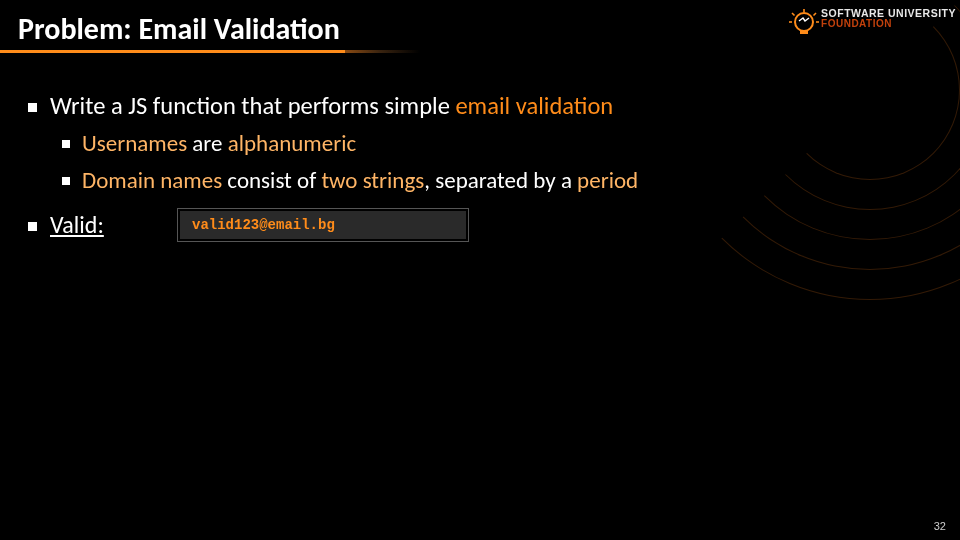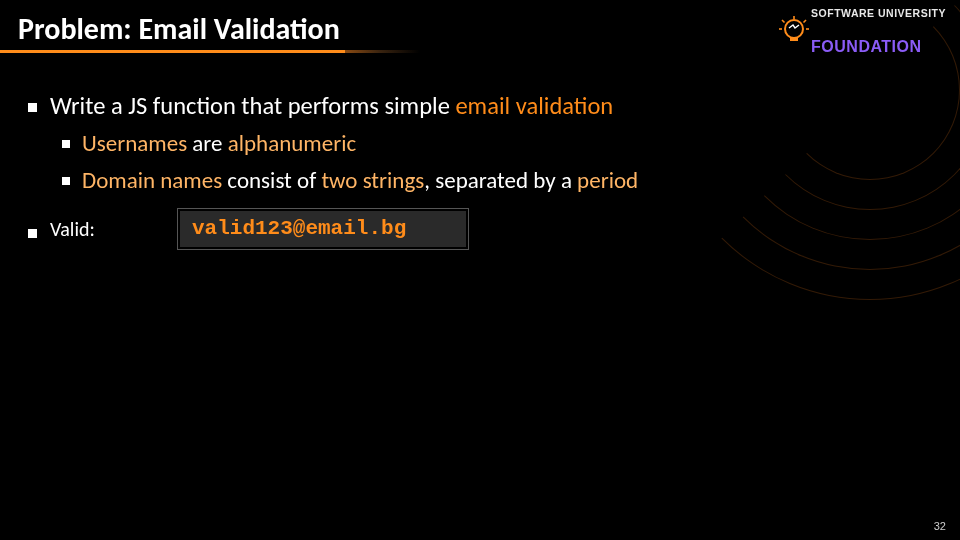--- a/index.html
+++ b/index.html
@@ -25,40 +25,40 @@
     border-left-color: transparent;
   }
   .swirl .c1 { width:420px; height:420px; top:0; left:0; }
   .swirl .c2 { width:360px; height:360px; top:30px; left:30px; }
   .swirl .c3 { width:300px; height:300px; top:60px; left:60px; }
   .swirl .c4 { width:240px; height:240px; top:90px; left:90px; }
   .swirl .c5 { width:180px; height:180px; top:120px; left:120px; }
 
   .logo {
     position: absolute;
-    top: 8px; right: 14px;
+    top: 8px; right: 4px;
     display: flex;
-    align-items: center;
+    align-items: flex-start;
     z-index: 2;
   }
   .bulb {
     width: 34px; height: 34px;
     position: relative;
   }
   .bulb svg { width: 34px; height: 34px; }
   .logo-text {
     font-family: Arial, sans-serif;
     font-weight: 700;
     font-size: 10.5px;
     line-height: 1.05;
     letter-spacing: 0.5px;
     color: #fff;
   }
   .logo-text .l1 { color: #e8e8e8; }
-  .logo-text .l2 { color: #8b5cf6; font-size: 16px; margin-top: 20px; }
+  .logo-text .l2 { color: #c2410c; font-size: 10px; }
 
   .title {
     position: absolute;
     top: 10px; left: 18px;
     font-weight: 700;
     font-size: 30px;
     color: #fff;
     z-index: 2;
   }
   .title-underline {
@@ -106,36 +106,37 @@
 
   .example-row {
     margin: 16px 0 4px 10px;
     display: flex;
     align-items: center;
   }
   .example-row .label {
     position: relative;
     padding-left: 22px;
     width: 150px;
-    font-size: 20px;
+    font-size: 24px;
+    text-decoration: underline;
   }
   .example-row .label::before {
     content: "";
     position: absolute;
     left: 0; top: 11px;
     width: 9px; height: 9px;
     background: #fff;
   }
   .codebox {
     background: #2a2a2a;
     border: 2px solid #000;
     outline: 1px solid #555;
     padding: 6px 12px;
     font-family: Consolas, "Courier New", monospace;
-    font-size: 21px;
+    font-size: 14px;
     font-weight: 700;
     color: #ff8c1a;
     min-width: 290px;
   }
 
   .pagenum {
     position: absolute;
     bottom: 8px; right: 14px;
     font-size: 11px;
     color: #ccc;

